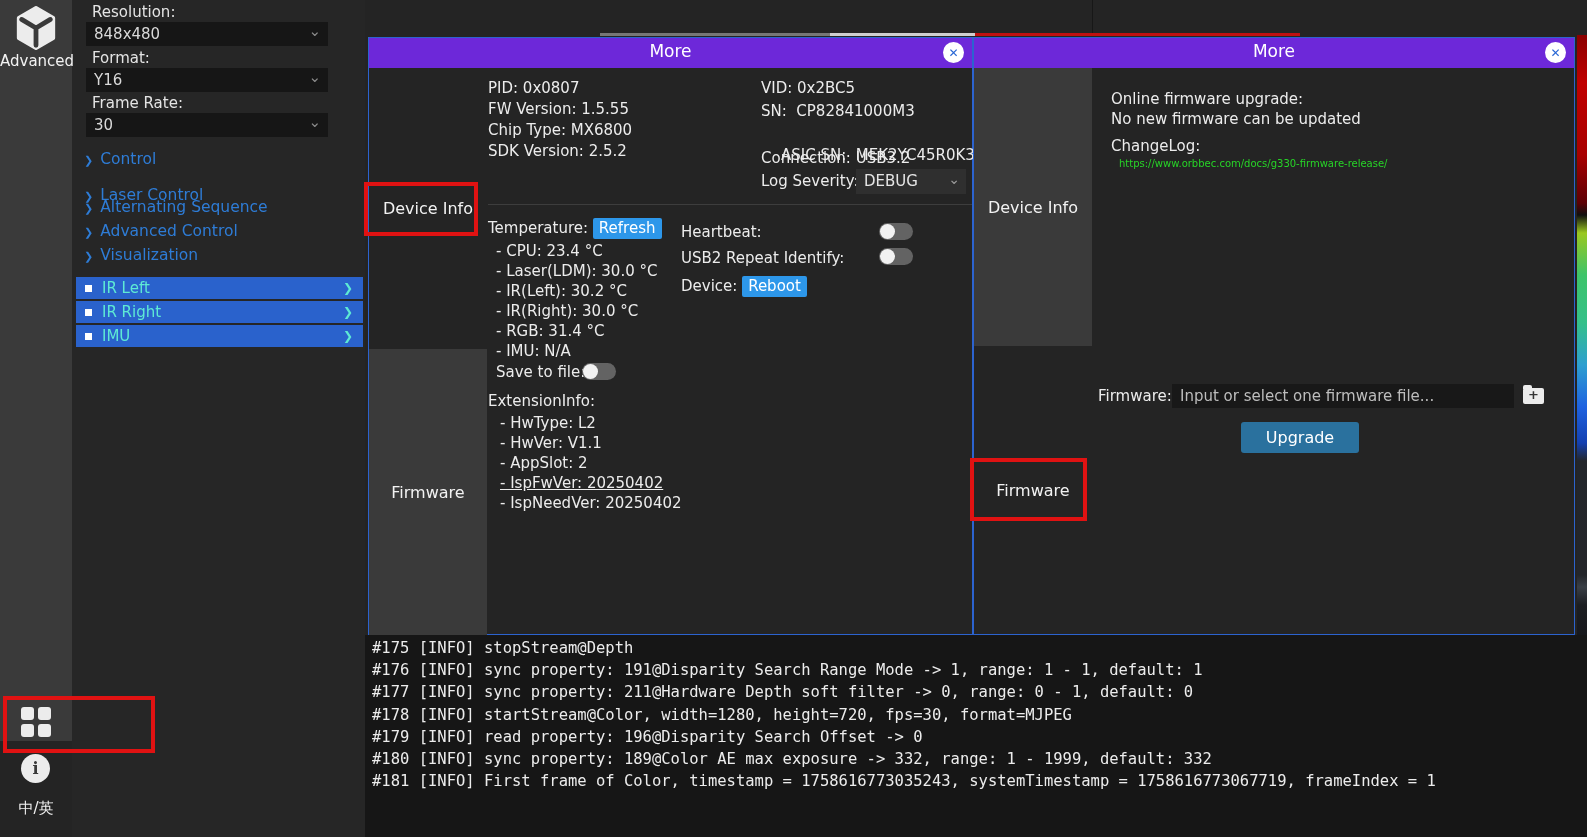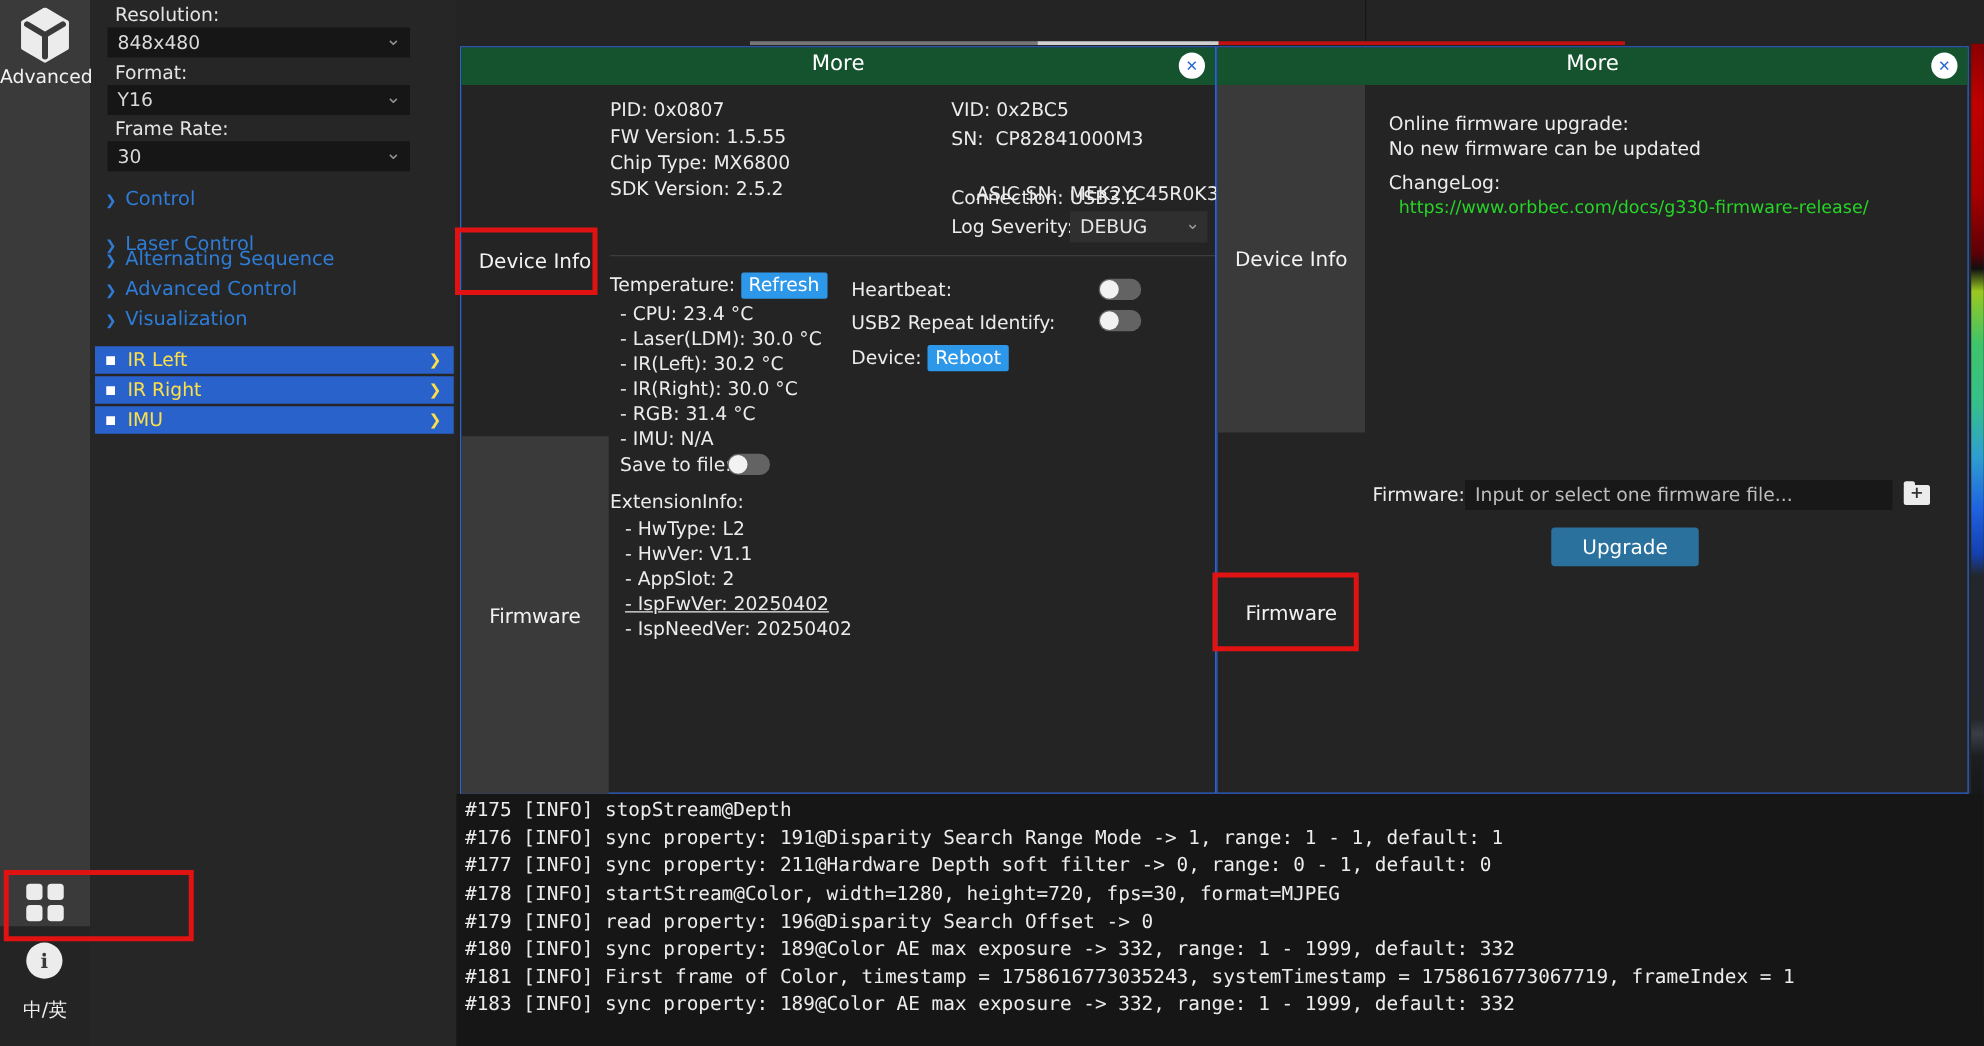--- a/index.html
+++ b/index.html
@@ -21,48 +21,48 @@
   .lang-label { left:0; top:799px; width:72px; text-align:center; font-size:15px; color:#f0f0f0; }
 
   
   .settings-panel { left:72px; top:0; width:293px; height:837px; background:#262626; z-index:4; }
   .fld-label { left:20px; font-size:15px; color:#e4e4e4; }
   .dropdown { left:14px; width:242px; height:24px; background:#161616; color:#d9d9d9;
               font-size:15px; line-height:24px; padding:0 8px; cursor:pointer; }
   .dropdown .chev { position:absolute; right:7px; top:-3px; color:#8d8d8d; font-size:15px; }
   .side-link { left:12px; height:22px; font-size:15.5px; color:#2e7cd6; cursor:pointer; white-space:nowrap; }
   .side-link .chev { font-size:11px; margin-right:7px; }
-  .stream-row { left:4px; width:287px; height:22px; background:#2a62cc; color:#fde047;
+  .stream-row { left:4px; width:287px; height:22px; background:#2a62cc; color:#5eead4;
                 font-size:15px; line-height:22px; cursor:pointer; margin:0; }
   .stream-row .sq { position:absolute; left:9px; top:8px; width:7px; height:7px; background:#fff; }
   .stream-row .lbl { position:absolute; left:26px; top:0; }
   .stream-row .chev { position:absolute; right:10px; top:0px; font-size:12px; }
 
   
   .dialog { background:#242424; border:1px solid #2c63cf; z-index:10; }
-  .titlebar { position:absolute; left:0; top:0; right:0; height:30px; background:#14532d; }
+  .titlebar { position:absolute; left:0; top:0; right:0; height:30px; background:#6d28d9; }
   .titlebar .ttl { position:absolute; left:0; right:0; top:3px; text-align:center;
                    color:#fff; font-size:17px; }
   .close-btn { position:absolute; right:8px; top:4px; width:21px; height:21px; border-radius:50%;
                background:#fff; color:#2766d4; font-size:12px; font-weight:bold;
                display:flex; align-items:center; justify-content:center; cursor:pointer; }
   .tab { position:absolute; left:0; width:118px; display:flex; align-items:center;
          justify-content:center; font-size:16px; color:#f2f2f2; cursor:pointer; }
   .tab.unsel { background:#3a3a3a; }
   .dlg-text { position:absolute; font-size:15px; color:#ececec; white-space:nowrap; }
   .mini-btn { display:inline-block; background:#2d97ea; color:#fff; border-radius:2px;
               padding:1px 6px 2px; font-size:15px; cursor:pointer; }
   .toggle { position:absolute; width:34px; height:17px; border-radius:9px; background:#636363; cursor:pointer; }
   .toggle .knob { position:absolute; left:1px; top:1px; width:15px; height:15px;
                   border-radius:50%; background:#f2f2f2; }
   .divider { position:absolute; height:1px; background:#3d3d3d; }
   .sev-dd { position:absolute; width:110px; height:25px; background:#2f2f2f; color:#e6e6e6;
             font-size:15px; line-height:25px; padding:0 8px; cursor:pointer; }
   .sev-dd .chev { position:absolute; right:6px; top:-2px; color:#9a9a9a; font-size:14px; }
-  .green-link { color:#27d427; font-size:14px; cursor:pointer; text-decoration:none; white-space:nowrap; }
+  .green-link { color:#27d427; font-size:10px; cursor:pointer; text-decoration:none; white-space:nowrap; }
   .fw-input { position:absolute; width:342px; height:24px; background:#181818; border:none;
               color:#d6d6d6; font-size:15px; padding:0 8px;
               font-family:"DejaVu Sans","Liberation Sans",sans-serif; }
   .fw-input::placeholder { color:#bdbdbd; opacity:1; }
   .folder-btn { position:absolute; width:21px; height:16px; background:#ececec; border-radius:2px;
                 cursor:pointer; }
   .folder-btn::before { content:""; position:absolute; left:0; top:-3px; width:9px; height:4px;
                         background:#ececec; border-radius:2px 2px 0 0; }
   .folder-btn .plus { position:absolute; left:0; right:0; top:-1px; text-align:center;
                       color:#333; font-size:13px; font-weight:bold; }
@@ -281,18 +281,17 @@
 </div>
 
 <div class="abs log-console">
   <div class="log-line">#175 [INFO] stopStream@Depth</div>
   <div class="log-line">#176 [INFO] sync property: 191@Disparity Search Range Mode -&gt; 1, range: 1 - 1, default: 1</div>
   <div class="log-line">#177 [INFO] sync property: 211@Hardware Depth soft filter -&gt; 0, range: 0 - 1, default: 0</div>
   <div class="log-line">#178 [INFO] startStream@Color, width=1280, height=720, fps=30, format=MJPEG</div>
   <div class="log-line">#179 [INFO] read property: 196@Disparity Search Offset -&gt; 0</div>
   <div class="log-line">#180 [INFO] sync property: 189@Color AE max exposure -&gt; 332, range: 1 - 1999, default: 332</div>
   <div class="log-line">#181 [INFO] First frame of Color, timestamp = 1758616773035243, systemTimestamp = 1758616773067719, frameIndex = 1</div>
-  <div class="log-line">#183 [INFO] sync property: 189@Color AE max exposure -&gt; 332, range: 1 - 1999, default: 332</div>
 </div>
 
 <div class="abs red-rect" style="left:364px;top:182px;width:114px;height:54px;"></div>
 <div class="abs red-rect" style="left:970px;top:458px;width:117px;height:63px;"></div>
 <div class="abs red-rect" style="left:3px;top:696px;width:152px;height:57px;"></div>
 
 </body></html>

